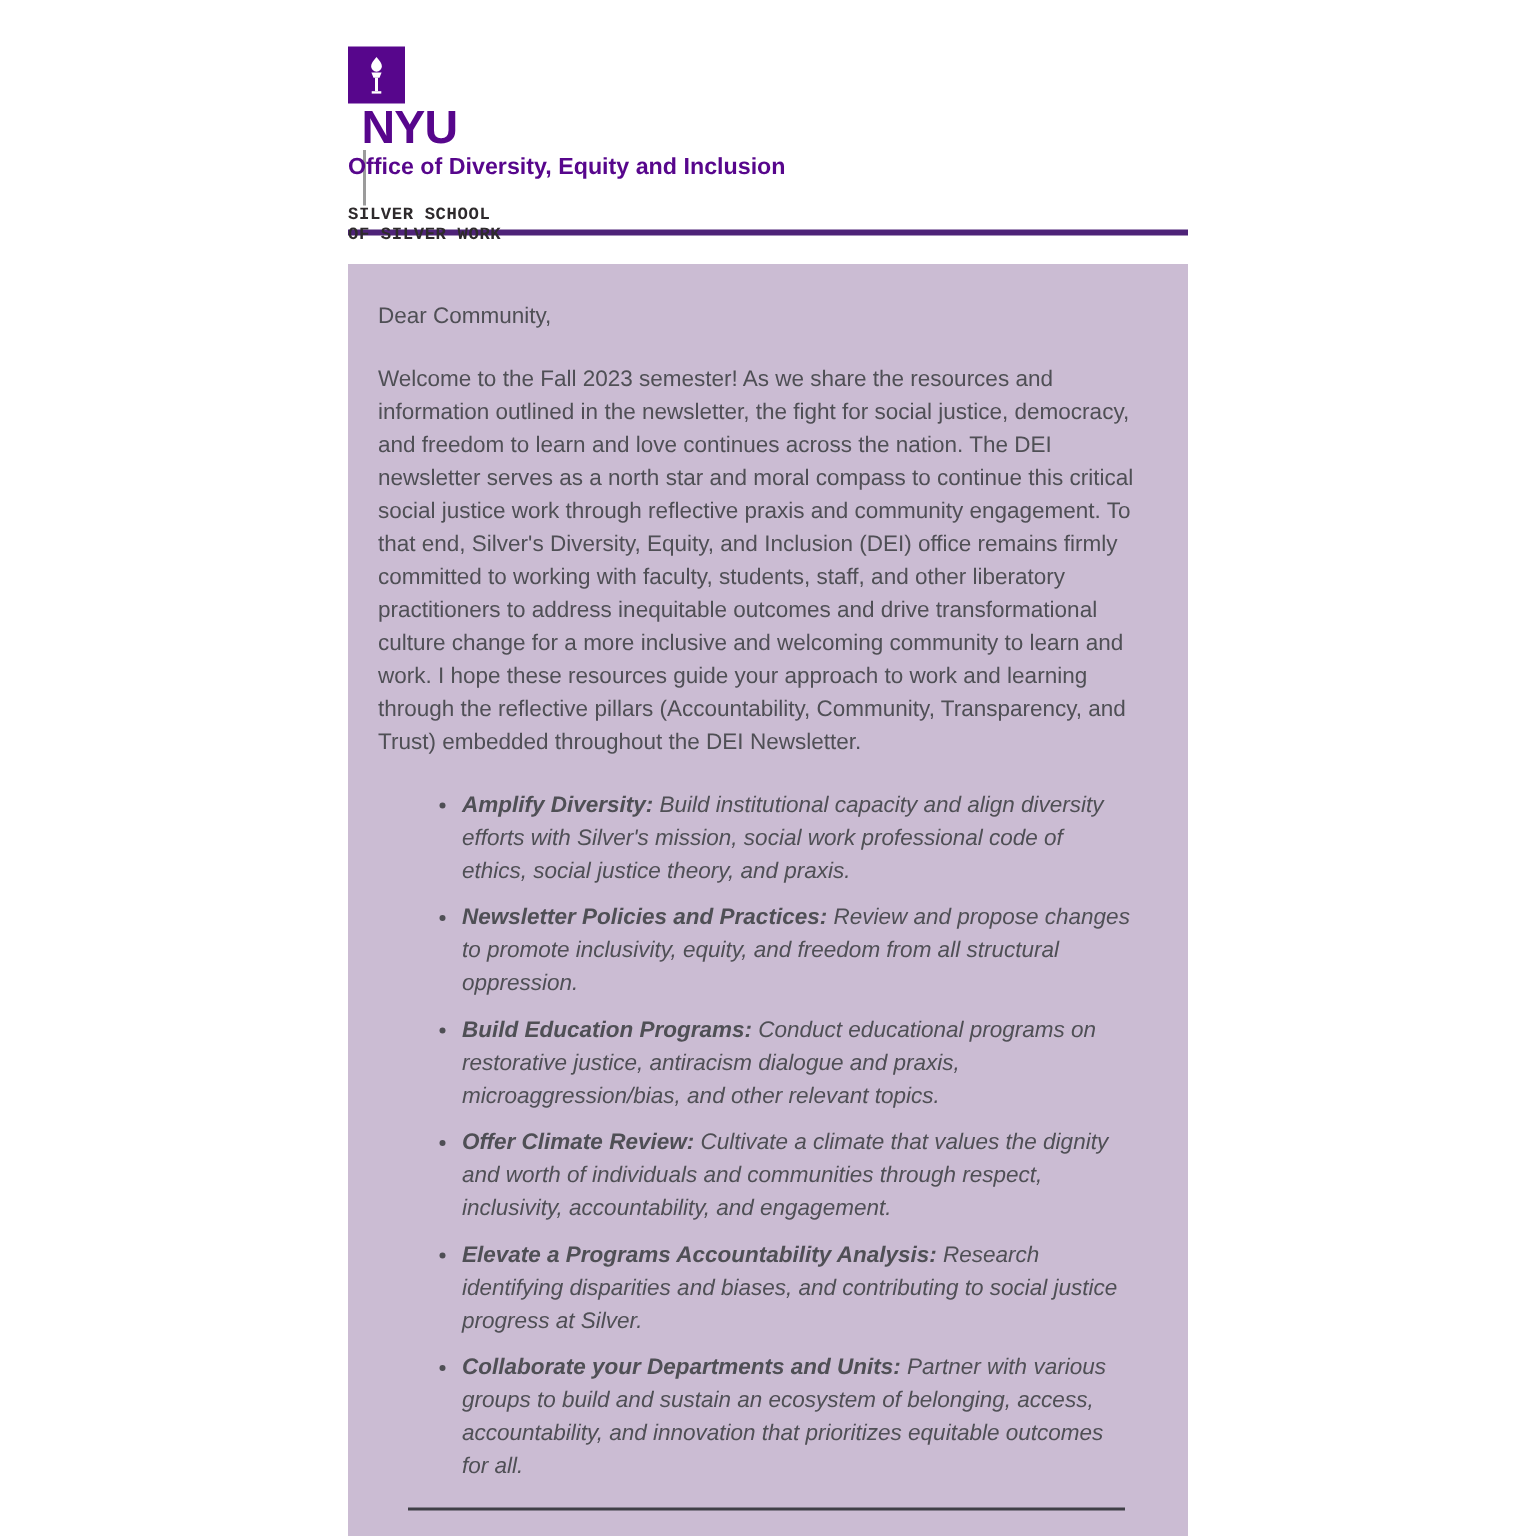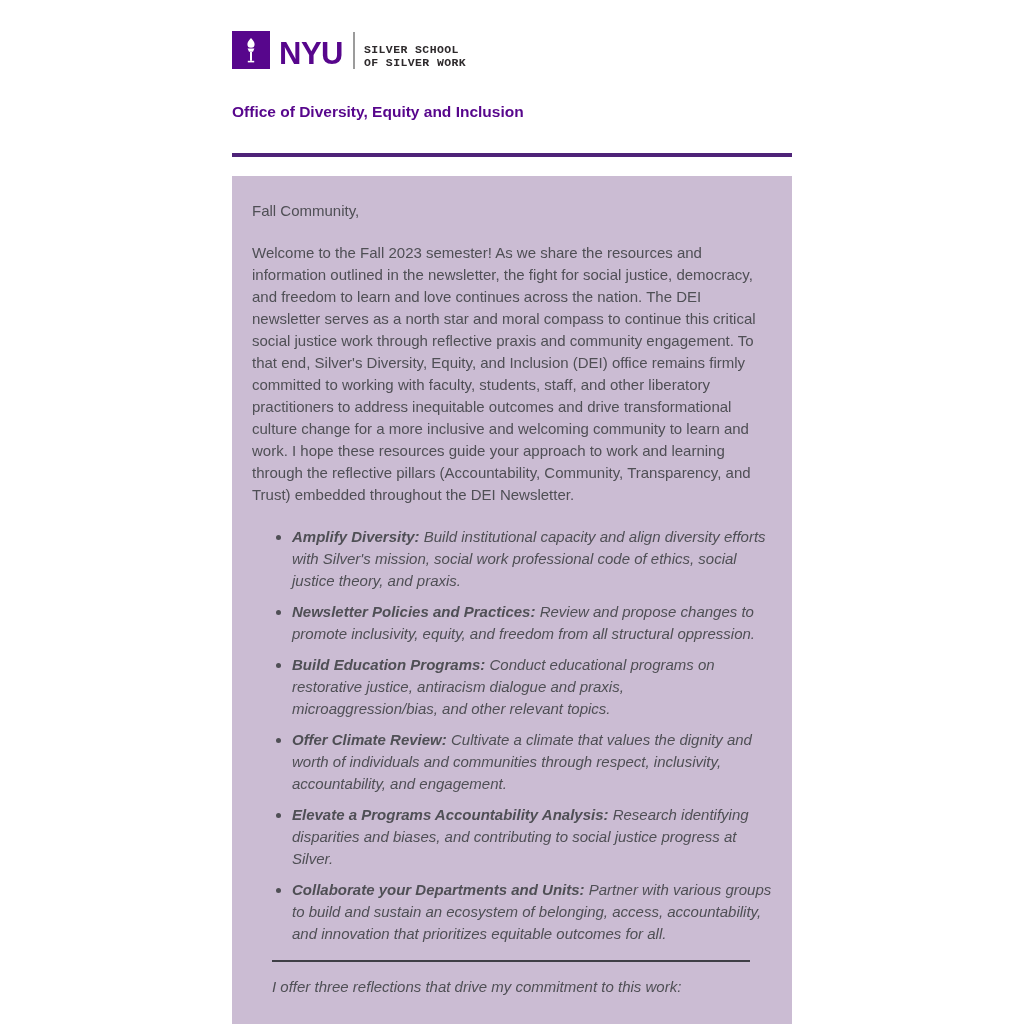--- a/index.html
+++ b/index.html
@@ -5,21 +5,21 @@
   * { box-sizing: border-box; margin: 0; padding: 0; }
   html, body { width: 1024px; height: 1024px; overflow: hidden; }
   body {
     background: #ffffff;
     font-family: "Liberation Sans", sans-serif;
     -webkit-font-smoothing: antialiased;
   }
   .email { width: 560px; margin: 0 auto; padding-top: 31px; }
 
   
-  .logo-row { display: flex; align-items: flex-end; height: 38px; }
+  .logo-row { display: flex; align-items: flex-start; height: 38px; flex-direction: column; }
   .nyu-box {
     width: 38px; height: 38px; background: #57068c; flex: 0 0 auto;
     display: flex; align-items: center; justify-content: center;
   }
   .nyu-word {
     color: #57068c; font-weight: bold; font-size: 31px; line-height: 1;
     margin-left: 9px; letter-spacing: -0.5px;
   }
   .logo-sep { width: 2px; height: 37px; background: #9b9b9b; margin: 0 9px 0 10px; flex: 0 0 auto; }
   .school { font-size: 11.5px; font-weight: bold; color: #2e2a2c; line-height: 13px; letter-spacing: 0.4px; font-family: Liberation Mono, monospace; }
@@ -27,21 +27,21 @@
   .office-title { margin-top: 34px; color: #57068c; font-weight: bold; font-size: 15.5px; }
 
   .divider { margin-top: 32px; height: 4px; background: #4e2378; }
 
   
   .panel {
     margin-top: 19px; background: #cbbcd3; padding: 24px 20px 60px 20px;
     color: #4f4f55; font-size: 15px; line-height: 22px;
   }
   .panel p { margin: 0 0 20px 0; }
-  ul.dei-list { margin: 0; padding-left: 40px; list-style: disc; }
+  ul.dei-list { margin: 16px; padding-left: 40px; list-style: disc; }
   ul.dei-list li { margin-bottom: 9px; font-style: italic; }
   ul.dei-list li:last-child { margin-bottom: 0; }
   ul.dei-list strong { font-weight: bold; }
 
   .reflect-rule {
     border: none; border-top: 2px solid #3f3f46;
     margin: 15px 0 0 20px; width: 478px;
   }
   .reflect-intro { font-style: italic; margin: 14px 0 0 20px; }
 </style>
@@ -65,21 +65,21 @@
       <div>SILVER SCHOOL</div>
       <div>OF SILVER WORK</div>
     </div>
   </div>
 
   <div class="office-title">Office of Diversity, Equity and Inclusion</div>
 
   <div class="divider"></div>
 
   <div class="panel">
-    <p>Fall Community,</p>
+    <p>Dear Community,</p>
 
     <p>Welcome to the Fall 2023 semester! As we share the resources and information outlined in the newsletter, the fight for social justice, democracy, and freedom to learn and love continues across the nation. The DEI newsletter serves as a north star and moral compass to continue this critical social justice work through reflective praxis and community engagement. To that end, Silver's Diversity, Equity, and Inclusion (DEI) office remains firmly committed to working with faculty, students, staff, and other liberatory practitioners to address inequitable outcomes and drive transformational culture change for a more inclusive and welcoming community to learn and work. I hope these resources guide your approach to work and learning through the reflective pillars (Accountability, Community, Transparency, and Trust) embedded throughout the DEI Newsletter.</p>
 
 
     <ul class="dei-list">
       <li>
         <strong>Amplify Diversity:</strong>
         <span>Build institutional capacity and align diversity efforts with Silver's mission, social work professional code of ethics, social justice theory, and praxis.</span>
       </li>
       <li>

